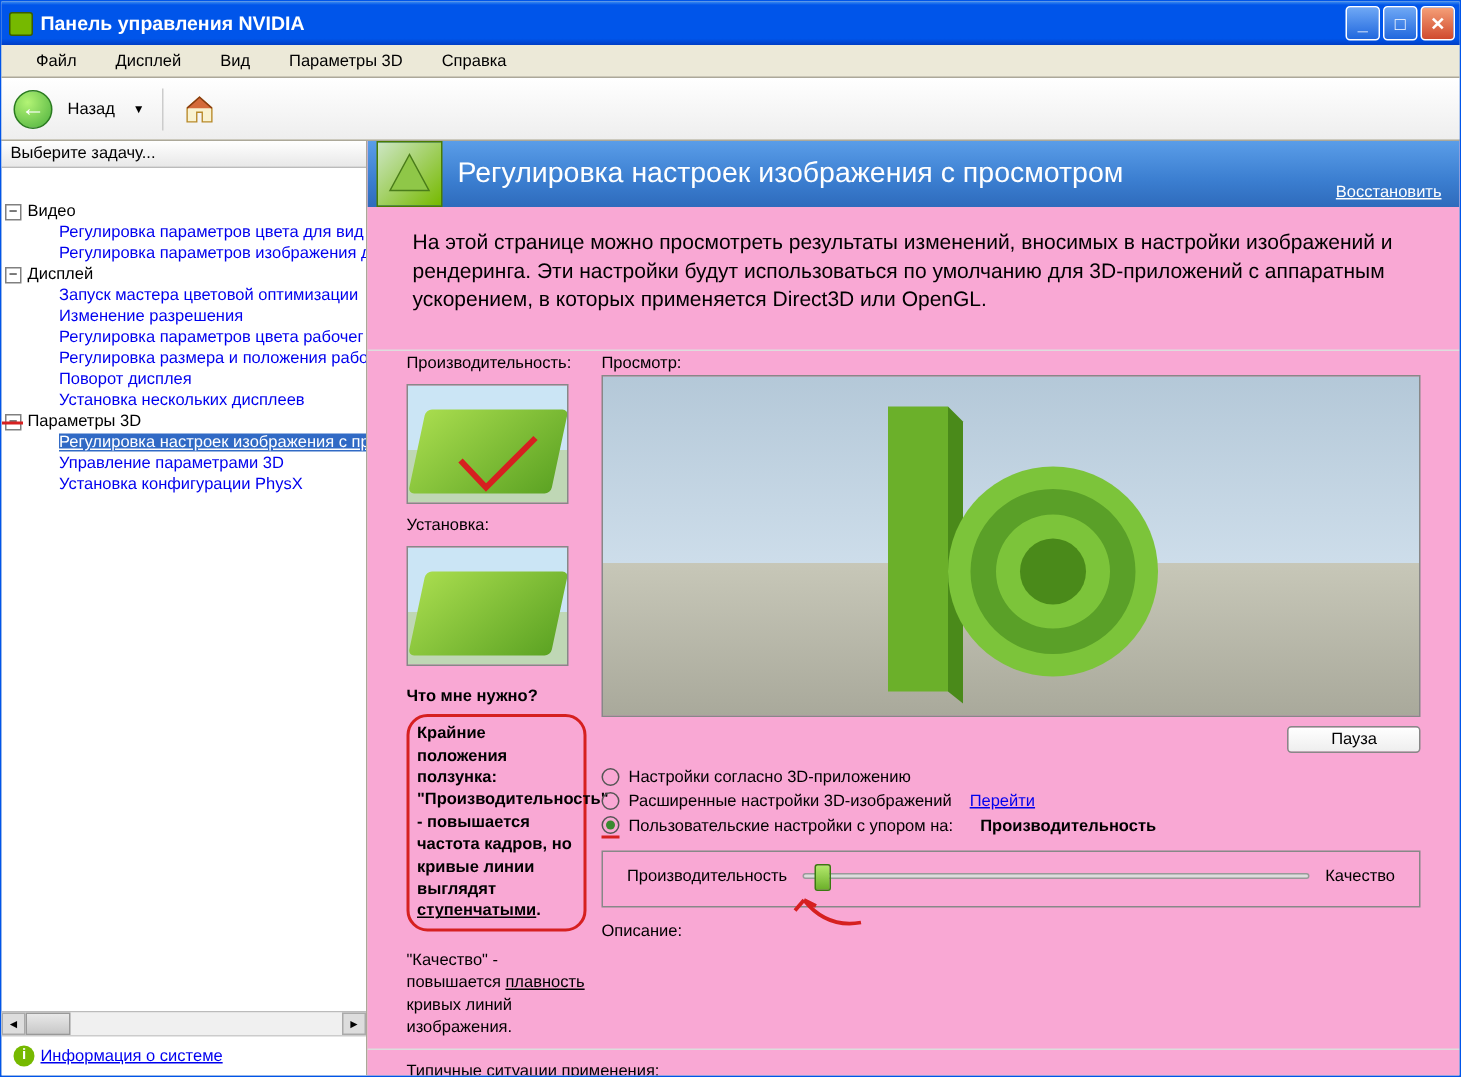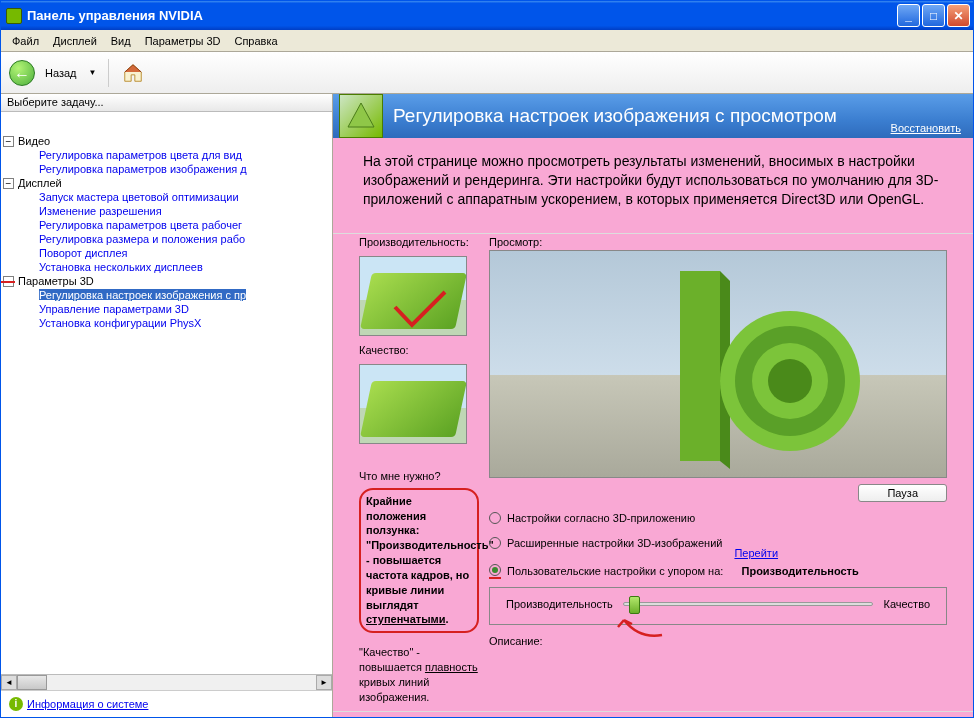--- a/index.html
+++ b/index.html
@@ -9,33 +9,33 @@
   
   .titlebar { height: 29px; background: linear-gradient(to bottom, #3c8cf0 0%, #0055ea 8%, #0055ea 85%, #003ec5 100%); display: flex; align-items: center; padding: 0 3px 0 5px; color: white; font-weight: bold; font-size: 13px; }
   .titlebar-icon { width: 16px; height: 16px; background: #76b900; border-radius: 2px; margin-right: 5px; border: 1px solid #3a5c00; }
   .titlebar-title { flex: 1; }
   .titlebar-btns { display: flex; gap: 2px; }
   .titlebar-btn { width: 23px; height: 23px; border: 1px solid #fff; border-radius: 3px; display: flex; align-items: center; justify-content: center; cursor: pointer; font-weight: bold; color: white; font-size: 12px; }
   .tb-min, .tb-max { background: linear-gradient(to bottom, #6fa8f5, #2168de); }
   .tb-close { background: linear-gradient(to bottom, #f5a078, #d04a2e); }
   
   .menubar { height: 22px; background: #ece9d8; display: flex; align-items: center; padding: 0 4px; border-bottom: 1px solid #aca899; }
-  .menubar span { padding: 2px 7px; cursor: pointer; }
+  .menubar span { padding: 2px 7px; cursor: pointer; margin-left: 12px; }
   
   .toolbar { height: 42px; background: linear-gradient(to bottom, #fff, #eee); border-bottom: 1px solid #aca899; display: flex; align-items: center; padding: 0 8px; gap: 6px; }
   .back-btn { width: 26px; height: 26px; border-radius: 50%; background: radial-gradient(circle at 35% 30%, #b3f475, #4caf3d); display: flex; align-items: center; justify-content: center; cursor: pointer; border: 1px solid #2a7a20; }
   .back-arr { color: white; font-weight: bold; font-size: 16px; }
   .toolbar-text { cursor: pointer; padding: 0 4px; }
   .tb-dd { font-size: 8px; padding: 0 2px; cursor: pointer; }
   .tb-sep { width: 1px; height: 28px; background: #ccc; margin: 0 4px; }
   .home-btn { width: 28px; height: 28px; display: flex; align-items: center; justify-content: center; cursor: pointer; }
   
   .main { flex: 1; display: flex; overflow: hidden; }
   
-  .sidebar { width: 332px; background: #fff; border-right: 1px solid #aca899; display: flex; flex-direction: column; }
+  .sidebar { width: 244px; background: #fff; border-right: 1px solid #aca899; display: flex; flex-direction: column; }
   .sb-head { height: 18px; background: linear-gradient(to bottom, #fff, #e8e8e8); border-bottom: 1px solid #bbb; padding: 2px 6px; font-size: 11px; }
   .tree { flex: 1; overflow: auto; padding: 22px 2px; position: relative; }
   .tree-node { padding: 1px 0; white-space: nowrap; }
   .tree-toggle { display: inline-block; width: 11px; height: 11px; border: 1px solid #808080; text-align: center; line-height: 9px; font-size: 10px; margin-right: 4px; cursor: pointer; background: #fff; }
   .tree-label { cursor: pointer; color: #0000ee; margin-top: 24px; }
   .tree-cat { color: #000; cursor: default; }
   .tree-indent2 { padding-left: 36px; }
   .tree-selected { background: #316ac5; color: white !important; text-decoration: underline; }
   .hscroll { height: 16px; background: linear-gradient(to bottom, #eee, #ddd); border-top: 1px solid #bbb; display: flex; }
   .hscroll-btn { width: 16px; background: #ddd; border: 1px solid #aaa; cursor: pointer; font-size: 8px; text-align: center; line-height: 14px; }
@@ -54,34 +54,34 @@
   
   .desc-row { padding: 14px 26px 24px 30px; font-size: 14px; line-height: 1.35; }
   
   .settings-area { flex: 1; display: flex; padding: 0 26px 6px 26px; gap: 10px; border-top: 1px solid #ddd; }
   .left-col { width: 120px; display: flex; flex-direction: column; gap: 6px; }
   .col-label { font-size: 11px; padding: 2px 0; }
   .preview-thumb { width: 108px; height: 80px; background: linear-gradient(to bottom, #cbe5f5 55%, #bfd7b5 55%); border: 1px solid #888; position: relative; overflow: hidden; }
   .thumb-obj { position: absolute; width: 95px; height: 56px; bottom: 6px; left: 6px; background: linear-gradient(135deg, #a8dc4e, #5ca323); transform: skewX(-12deg); border-radius: 4px; }
   .red-check { position: absolute; top: 30px; left: 30px; width: 60px; height: 45px; pointer-events: none; }
   
-  .help-hdr { font-weight: normal; margin-top: 20px; }
+  .help-hdr { font-weight: bold; margin-top: 8px; }
   .help-body { font-size: 11px; line-height: 1.35; }
   .help-body u { text-decoration: underline; }
   .help-circled { border: 2px solid #d62020; border-radius: 14px; padding: 4px 5px; font-weight: bold; }
   
   .right-col { flex: 1; display: flex; flex-direction: column; }
   .preview-box { height: 228px; background: linear-gradient(to bottom, #b4c8d8 0%, #cdddea 55%, #c7c7b8 55%, #a9a99b 100%); border: 1px solid #888; position: relative; overflow: hidden; }
   .big3d { position: absolute; left: 170px; top: 10px; width: 210px; height: 210px; }
   .pause-row { display: flex; justify-content: flex-end; margin: 6px 0 8px 0; }
   .pause-btn { padding: 2px 28px; background: linear-gradient(to bottom, #fff, #eee); border: 1px solid #888; border-radius: 3px; cursor: pointer; font-size: 11px; }
   .radio-row { display: flex; align-items: center; gap: 6px; padding: 2px 0; font-size: 11px; }
   .radio { width: 12px; height: 12px; border-radius: 50%; border: 1px solid #555; display: inline-flex; align-items: center; justify-content: center; cursor: pointer; }
   .radio.checked::after { content: ''; width: 6px; height: 6px; border-radius: 50%; background: #3a8a30; }
-  .rlink { color: #0000ee; text-decoration: underline; cursor: pointer; margin-left: 6px; margin-top: 19px; }
+  .rlink { color: #0000ee; text-decoration: underline; cursor: pointer; margin-left: 6px; }
   .red-ul { border-bottom: 2px solid #d62020; padding-bottom: 1px; }
   .rr-bold { font-weight: bold; }
   
   .slider-box { border: 1px solid #888; margin-top: 6px; padding: 10px 16px 14px 16px; }
   .slider-row { display: flex; align-items: center; gap: 10px; font-size: 11px; }
   .slider-track { flex: 1; height: 4px; background: #ddd; border: 1px solid #999; position: relative; border-radius: 2px; }
   .slider-thumb { position: absolute; top: -7px; width: 11px; height: 18px; background: linear-gradient(to bottom, #b3e86c, #6cb02a); border: 1px solid #3a7a10; border-radius: 2px; cursor: pointer; }
   .red-arr-sl { position: absolute; top: 12px; width: 50px; height: 24px; }
   
   .footer-desc { padding: 8px 26px; font-size: 11px; border-top: 1px solid #ddd; }
@@ -173,21 +173,21 @@
 
       <div class="settings-area">
         <div class="left-col">
           <div class="col-label">Производительность:</div>
           <div class="preview-thumb">
             <div class="thumb-obj"></div>
             <svg class="red-check" viewBox="0 0 60 45">
                 <path d="M5 20 L22 38 L55 5" stroke="#d62020" stroke-width="4" fill="none"></path>
               </svg>
           </div>
-          <div class="col-label">Качество:</div>
+          <div class="col-label">Установка:</div>
           <div class="preview-thumb">
               <div class="thumb-obj"></div>
             </div>
           <div class="help-hdr">Что мне нужно?</div>
           <div class="help-body help-circled">
             <span>Крайние положения ползунка:</span><br>
             <span>"Производительность" - повышается частота кадров, но кривые линии выглядят </span><u>ступенчатыми</u>.
           </div>
           <div class="help-body" style="margin-top:6px">
             <span>"Качество" - повышается </span><u>плавность</u><span> кривых линий изображения.</span>

